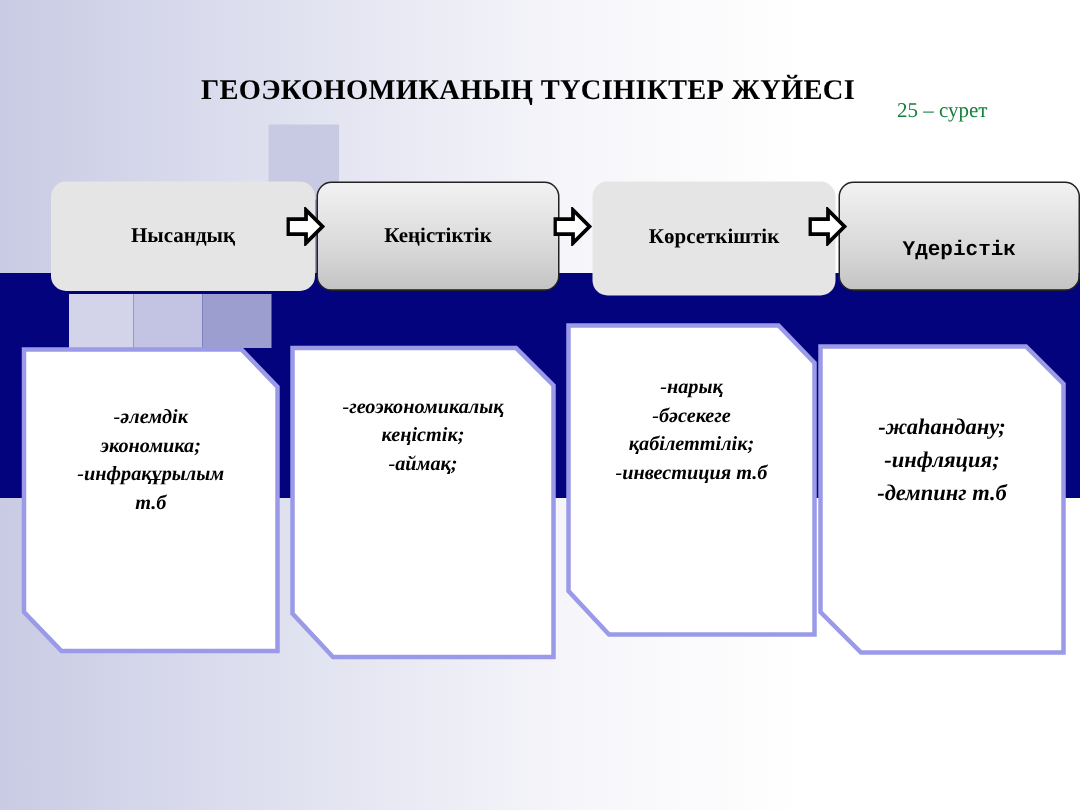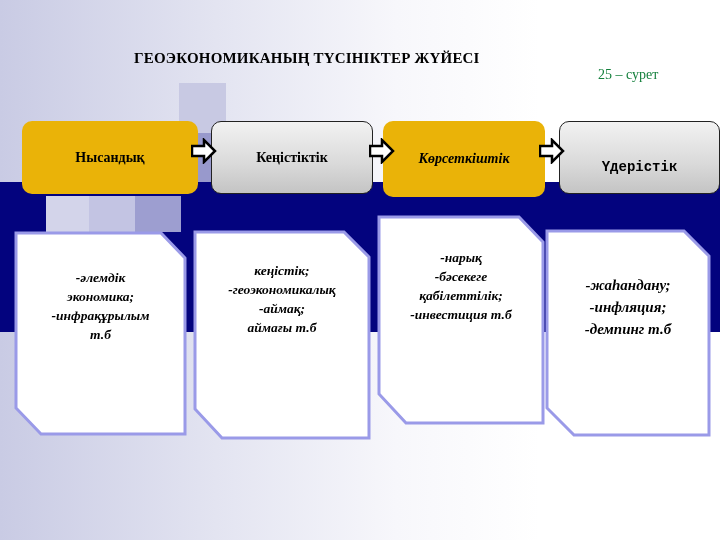--- a/index.html
+++ b/index.html
@@ -18,42 +18,42 @@
   }
   .sq { position: absolute; }
   .sq1 { left: 179px; top: 83px; width: 47px; height: 50px; background: #c8c9e3; }
   .sq2 { left: 179px; top: 133px; width: 47px; height: 49px; background: #9899cc; }
   .sq3 { left: 46px; top: 196px; width: 43px; height: 36px; background: #d3d4ea; }
   .sq4 { left: 89px; top: 196px; width: 46px; height: 36px; background: #c3c4e3; }
   .sq5 { left: 135px; top: 196px; width: 46px; height: 36px; background: #9d9ed0; }
 
   .title {
     position: absolute; left: 134px; top: 50px;
-    font-size: 15px; font-weight: bold; color: #000; letter-spacing: 0.2px;
+    font-size: 19px; font-weight: bold; color: #000; letter-spacing: 0.2px;
   }
   .figure-no {
     position: absolute; left: 598px; top: 67px;
     font-size: 14px; font-weight: normal; color: #15803d;
   }
 
   .head-box {
     position: absolute; top: 121px; height: 73px;
     border-radius: 10px;
     display: flex; align-items: center; justify-content: center;
     font-size: 14px; font-weight: bold; color: #000;
     box-sizing: border-box;
   }
-  .head-white { background: #eab308; }
+  .head-white { background: #e5e5e5; margin-left: 12px; }
   .head-gray {
     background: linear-gradient(to bottom, #f2f2f2 0%, #d9d9d9 60%, #c4c4c4 100%);
     border: 1px solid #222;
   }
   .hb1 { left: 22px; width: 176px; }
   .hb2 { left: 211px; width: 162px; }
-  .hb3 { left: 383px; width: 162px; height: 76px; font-style: italic; }
+  .hb3 { left: 383px; width: 162px; height: 76px; }
   .hb4 { left: 559px; width: 161px; padding-top: 18px; font-family: Liberation Mono, monospace; }
 
   .arrow { position: absolute; width: 26px; height: 26px; }
   .a1 { left: 191px; top: 138px; }
   .a2 { left: 369px; top: 138px; }
   .a3 { left: 539px; top: 138px; }
 
   .card { position: absolute; }
   .card svg { position: absolute; left: 0; top: 0; }
   .card-text {
@@ -117,24 +117,23 @@
     <div>-инфрақұрылым</div>
     <div>т.б</div>
   </div>
 </div>
 
 <div class="card c2">
   <svg width="180" height="212" viewBox="0 0 180 212">
     <polygon points="3,3 152,3 177,28 177,209 30,209 3,180" fill="#ffffff" stroke="#9a9ae8" stroke-width="3"></polygon>
   </svg>
   <div class="card-text">
+    <div>-геоэкономикалық</div>
     <div>кеңістік;</div>
-    <div>-геоэкономикалық</div>
     <div>-аймақ;</div>
-    <div>аймағы т.б</div>
   </div>
 </div>
 
 <div class="card c3">
   <svg width="170" height="212" viewBox="0 0 170 212">
     <polygon points="3,3 143,3 167,28 167,209 30,209 3,180" fill="#ffffff" stroke="#9a9ae8" stroke-width="3"></polygon>
   </svg>
   <div class="card-text">
     <div>-нарық</div>
     <div>-бәсекеге</div>

